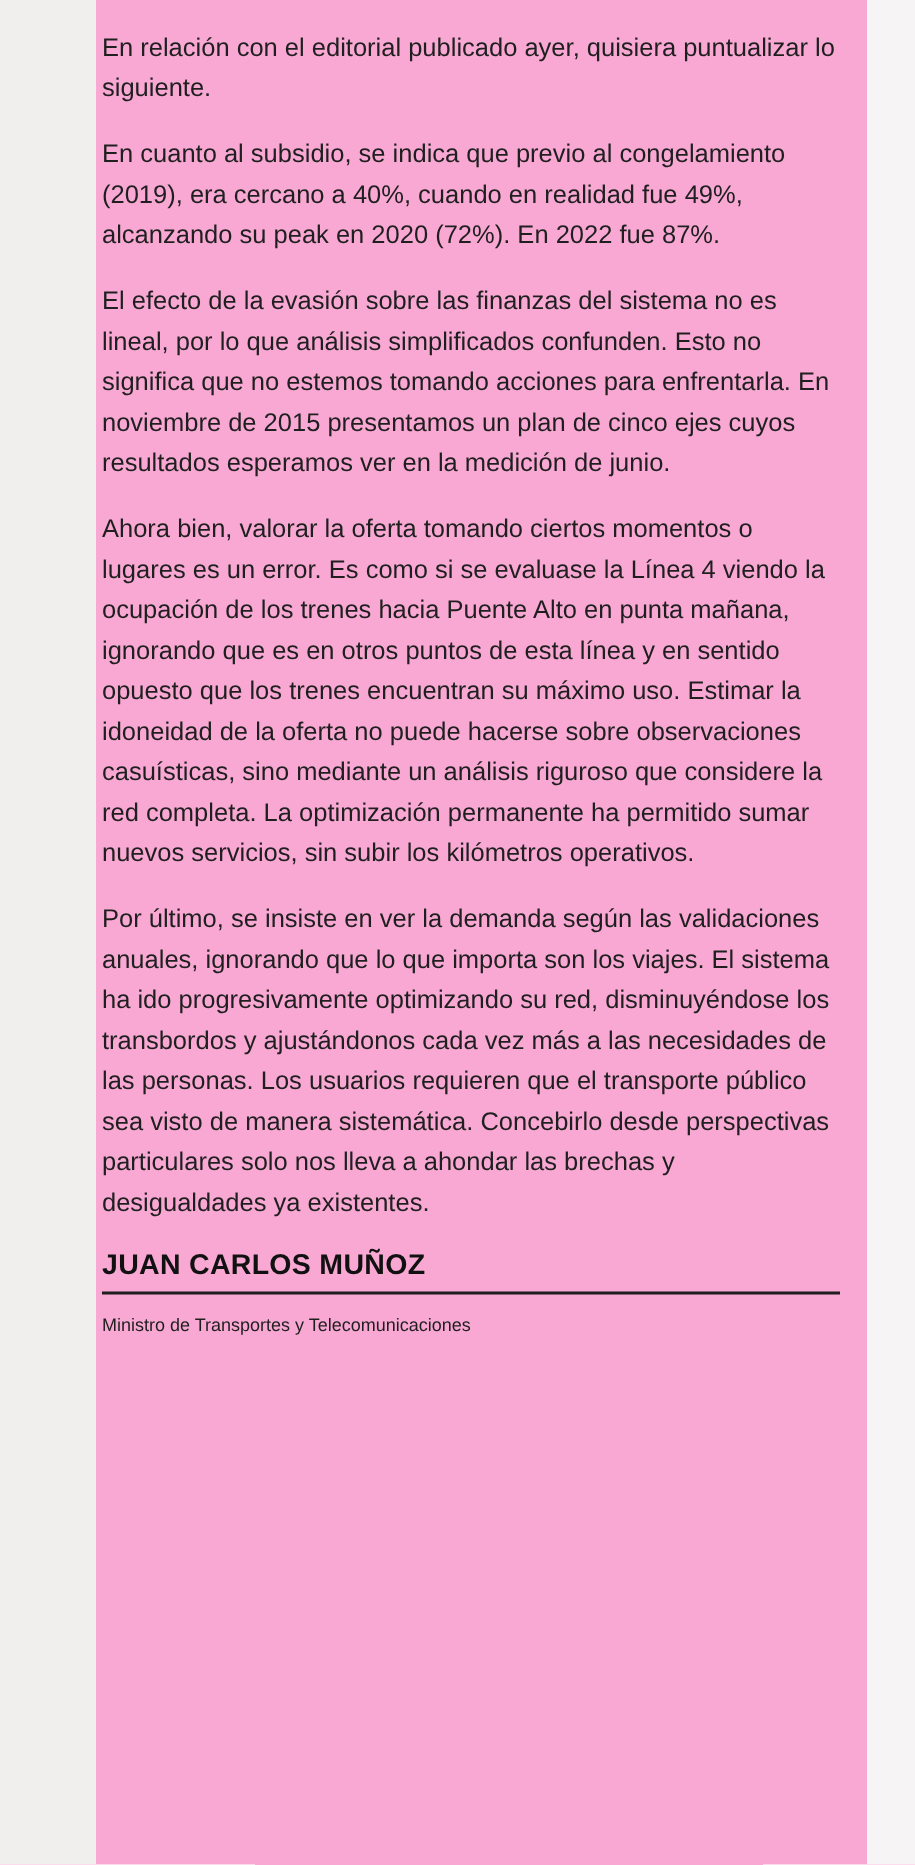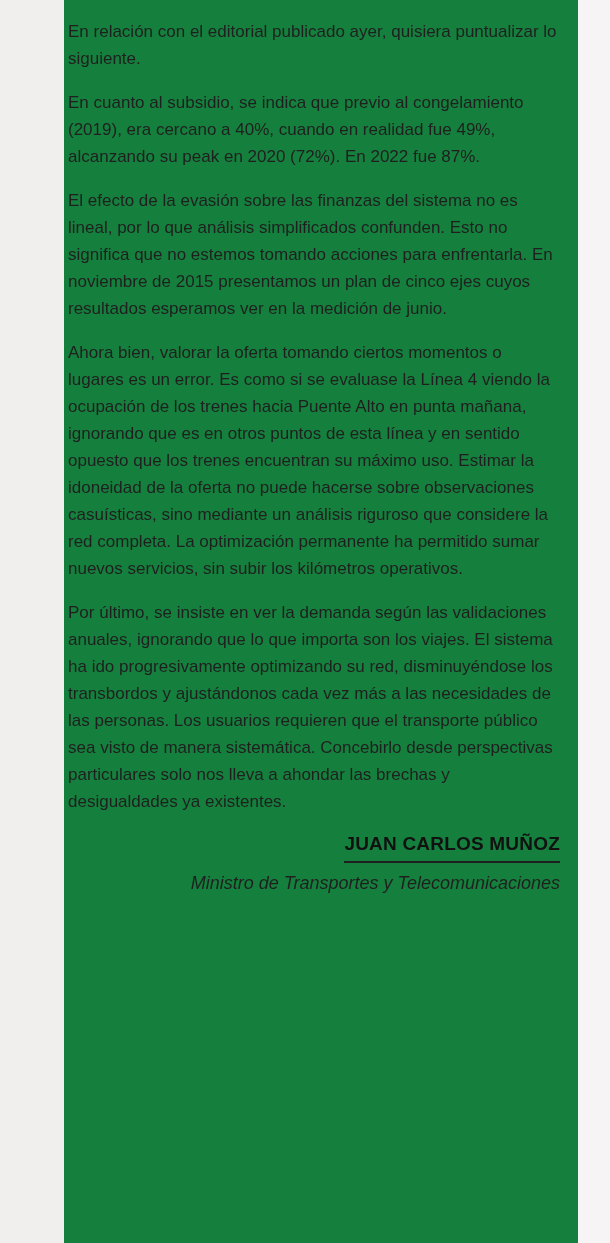--- a/index.html
+++ b/index.html
@@ -4,21 +4,21 @@
 <style>
   html, body {
     margin: 0;
     padding: 0;
     background: #ffffff;
   }
   .page {
     position: relative;
     width: 610px;
     min-height: 1243px;
-    background: #15803d;
+    background: #f9a8d4;
     font-family: "Liberation Sans", sans-serif;
     overflow: hidden;
   }
   .gutter-left {
     position: absolute;
     left: 0; top: 0; bottom: 0;
     width: 64px;
     background: #f1eeee;
   }
   .gutter-right {
@@ -37,43 +37,41 @@
   .content p {
     margin: 0 0 17px 0;
     font-size: 17px;
     line-height: 27px;
     color: #1f1f1f;
   }
   .signature {
     margin-top: 6px;
     display: flex;
     flex-direction: column;
-    align-items: flex-end;
   }
   .sig-col {
     display: inline-flex;
     flex-direction: column;
   }
   .sig-name {
     font-size: 19px;
     font-weight: bold;
     letter-spacing: 0.2px;
     color: #111111;
     line-height: 24px;
     white-space: nowrap;
   }
   .sig-rule {
     width: 100%;
     height: 2px;
     background: #1f1f1f;
     margin: 5px 0 9px 0;
   }
   .sig-title {
-    font-size: 18px;
-    font-style: italic;
+    font-size: 12px;
     color: #1f1f1f;
     line-height: 22px;
     white-space: nowrap;
   }
 </style>
 </head>
 <body>
 
 <div class="page">
   <div class="gutter-left"></div>

